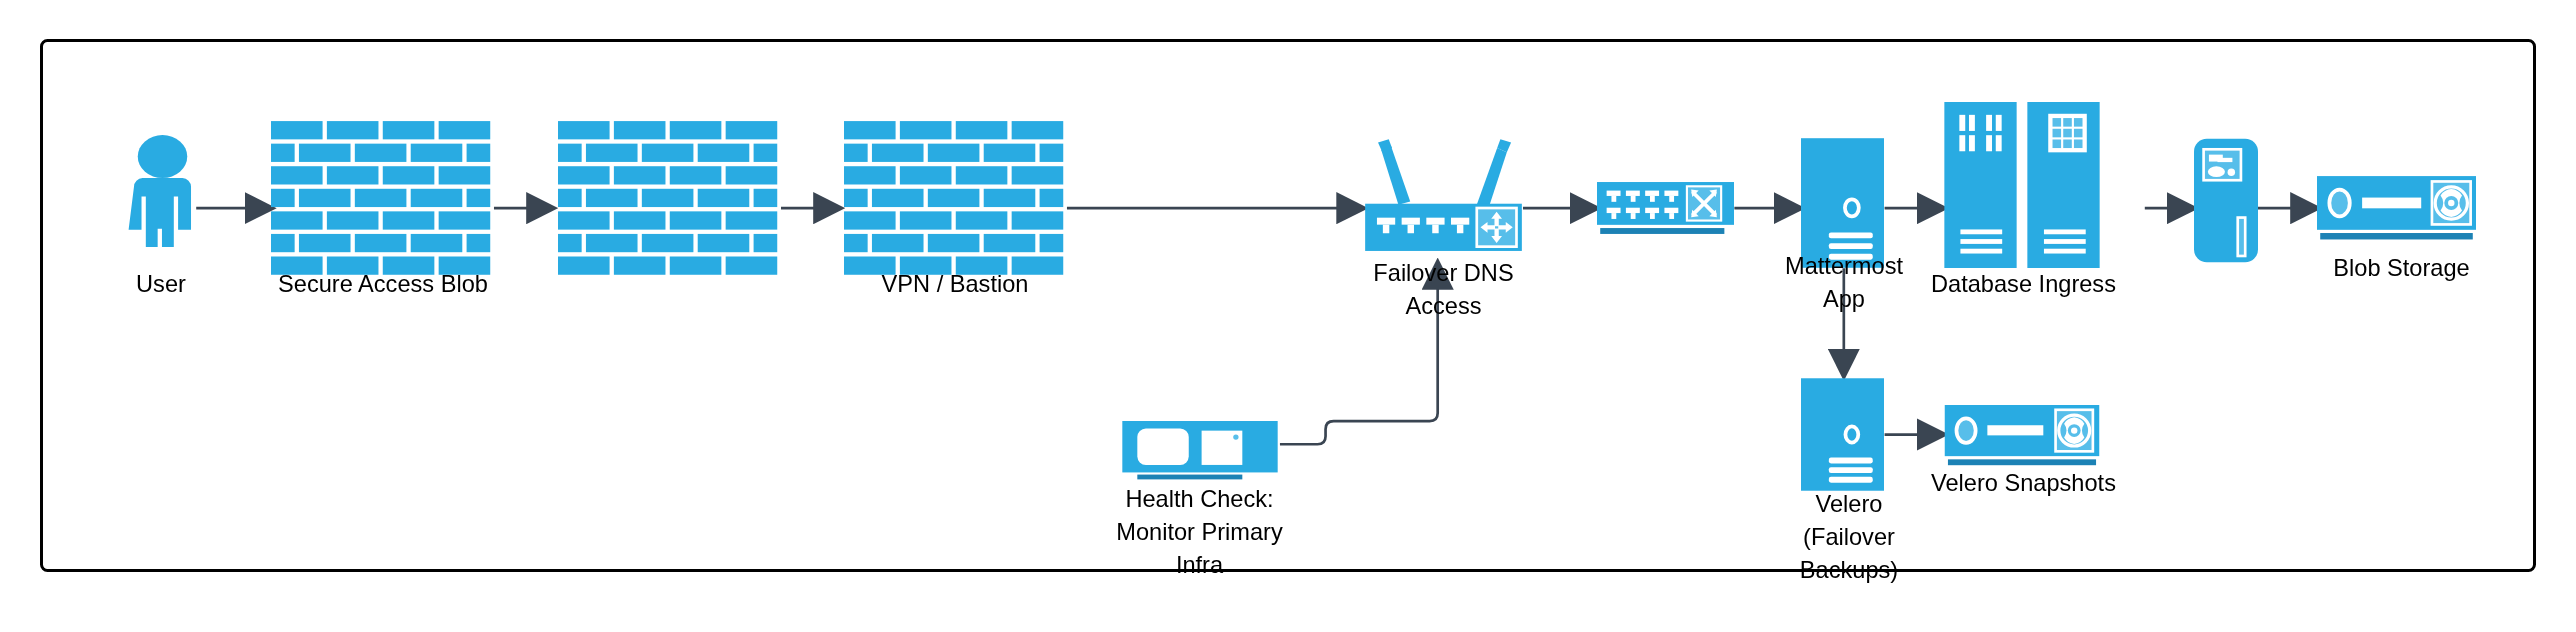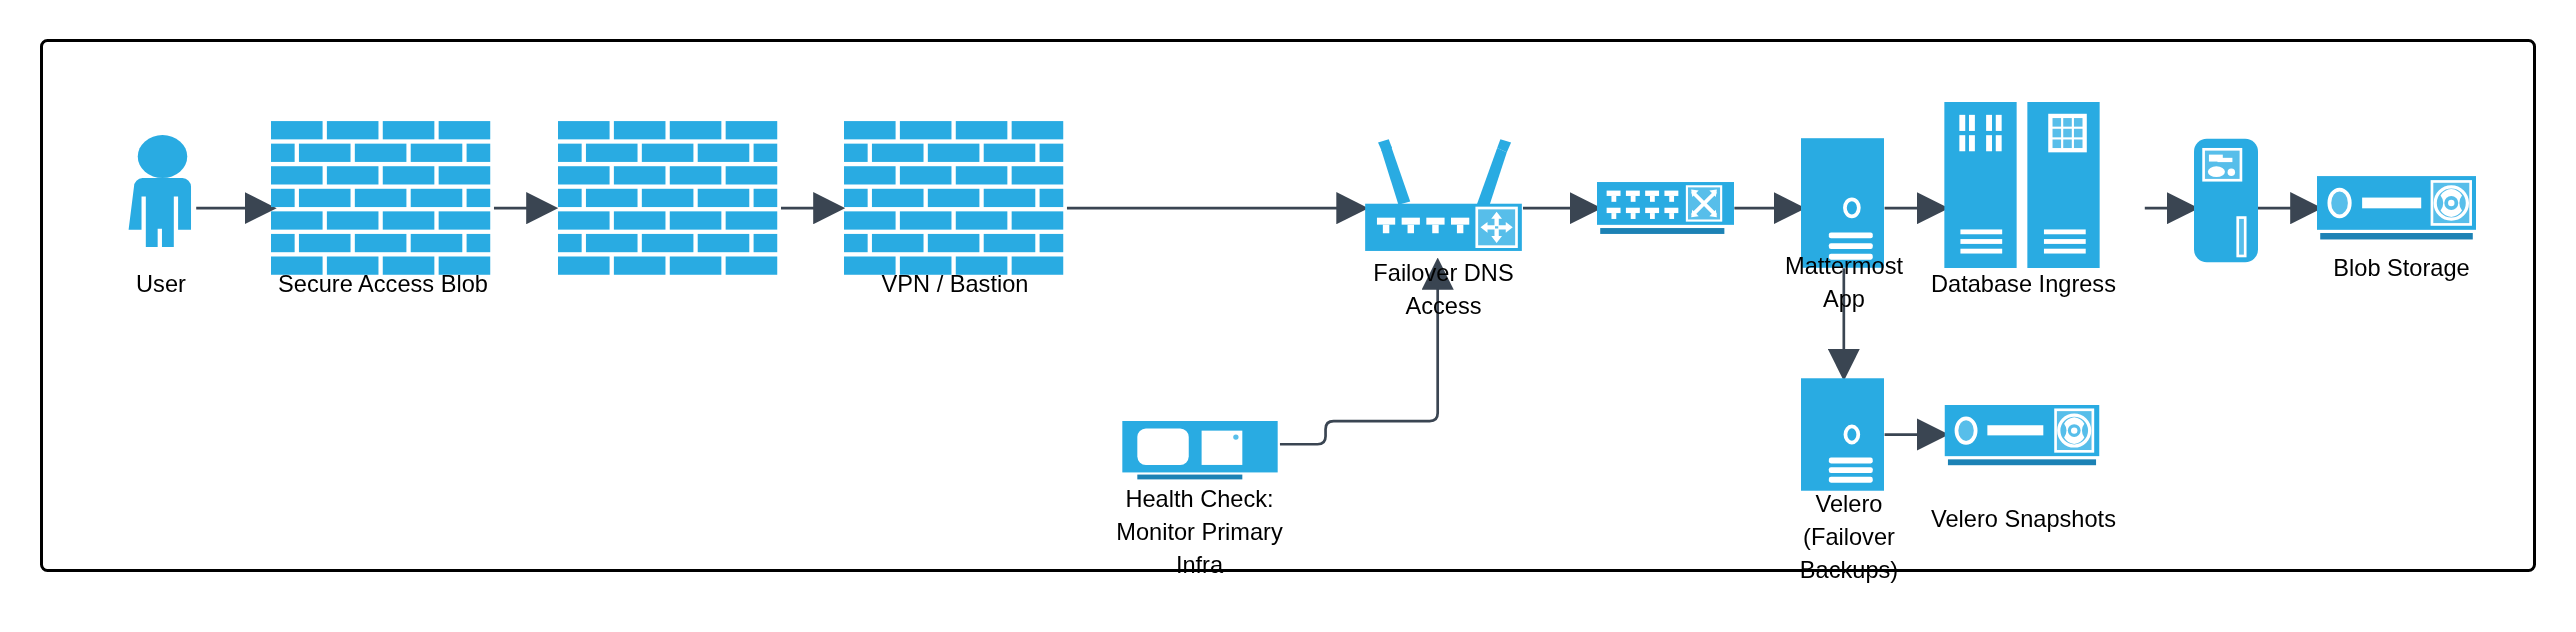--- a/index.html
+++ b/index.html
@@ -348,16 +348,16 @@
       <rect x="208" y="9" width="70" height="78" fill="#57BEEA" stroke="#FFFFFF" stroke-width="5"></rect>
       <g>
         <circle cx="243" cy="48" r="29" fill="none" stroke="#FFFFFF" stroke-width="6"></circle>
         <path d="M243,23 a25,25 0 0 0 -19,12 a21,21 0 0 1 0,26 a25,25 0 0 0 19,12 a25,25 0 0 0 19,-12 a21,21 0 0 1 0,-26 a25,25 0 0 0 -19,-12 z" fill="#FFFFFF"></path>
         <circle cx="243" cy="48" r="12" fill="#57BEEA"></circle>
         <circle cx="243" cy="48" r="6" fill="#FFFFFF"></circle>
       </g>
       <rect x="6" y="102" width="278" height="11" fill="#1C82B5"></rect>
     </svg>
   </div>
-  <div class="lbl" style="left:1916px;top:467px;width:215px;margin-top:36px;">Velero Snapshots</div>
+  <div class="lbl" style="left:1916px;top:467px;width:215px;">Velero Snapshots</div>
 
 </div>
 
 
 </body></html>

